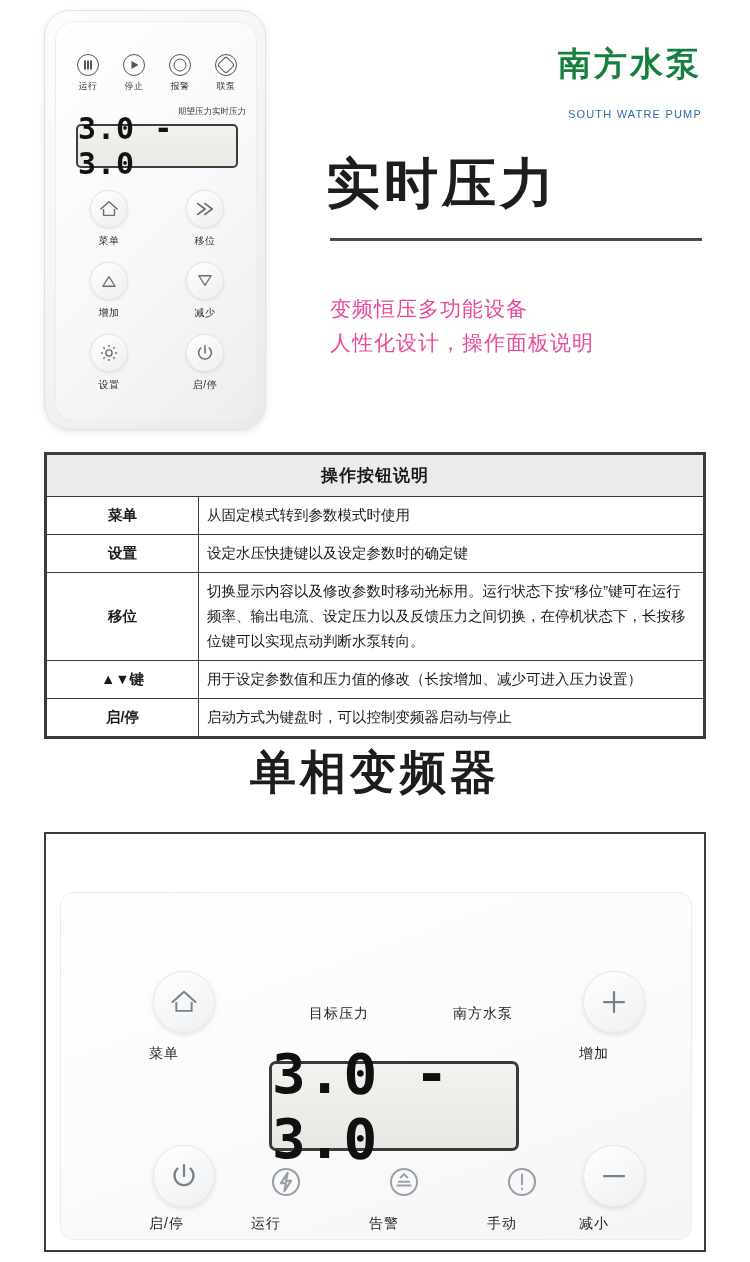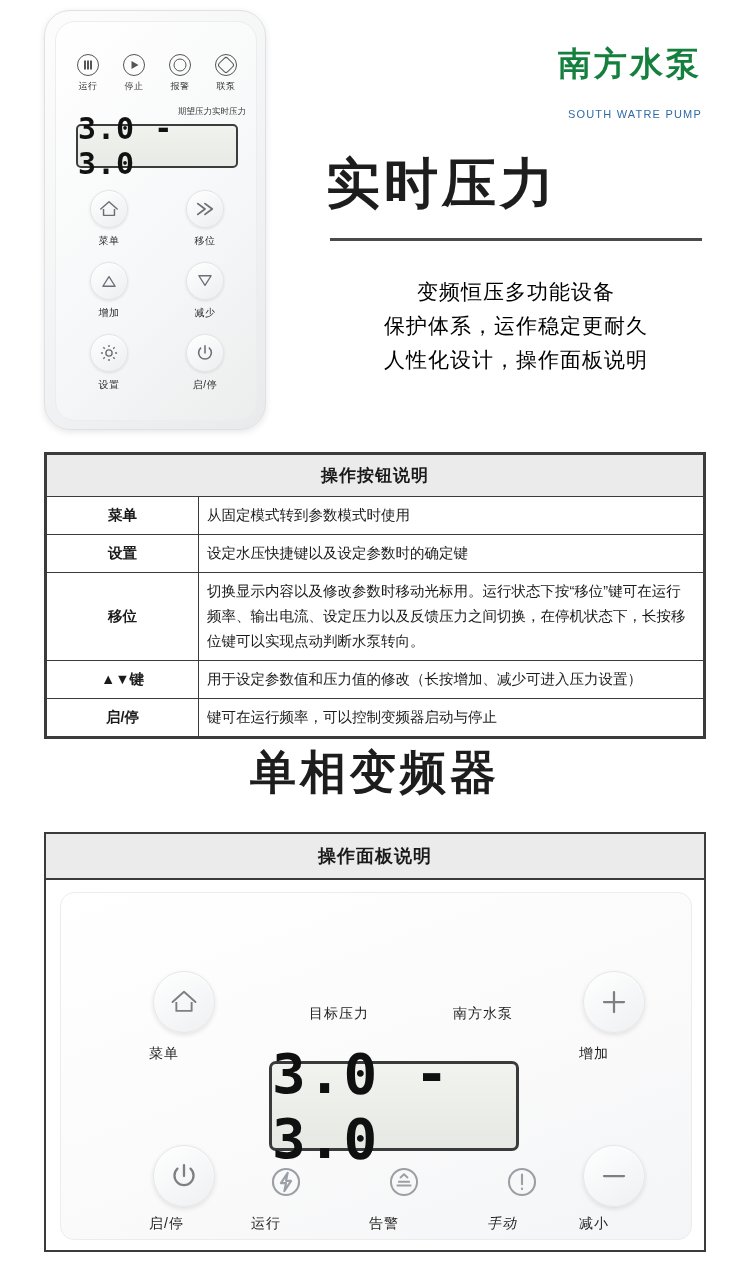--- a/index.html
+++ b/index.html
@@ -121,23 +121,23 @@
   .headline {
     position: absolute; left: 326px; top: 148px;
     font-size: 54px; font-weight: bold; letter-spacing: 4px; color: #1d1d1d;
     font-family: "DejaVu Sans", sans-serif;
   }
   .hr-accent {
     position: absolute; left: 330px; top: 238px;
     width: 372px; height: 3px; background: #4a4a4a;
   }
   .sub-lines {
-    position: absolute; left: 330px; top: 275px;
-    text-align: center; width: 372px;
-    font-size: 21px; line-height: 34px; color: #000000; letter-spacing: 1px;
+    position: absolute; left: 330px; top: 292px;
+    text-align: left; width: 372px;
+    font-size: 21px; line-height: 34px; color: #ec4899; letter-spacing: 1px;
   }
 
   
   .table-wrap {
     position: absolute; left: 44px; top: 452px;
     width: 662px;
     border: 2px solid #3b3b3b;
   }
   table.op { border-collapse: collapse; width: 100%; }
   table.op td, table.op th {
@@ -322,21 +322,20 @@
   <div class="brand">
     <div class="brand-cn">南方水泵</div>
     <div class="brand-en">SOUTH WATRE PUMP</div>
   </div>
 
   <div class="headline">实时压力</div>
   <div class="hr-accent"></div>
 
   <div class="sub-lines">
     <div>变频恒压多功能设备</div>
-    <div>保护体系，运作稳定更耐久</div>
     <div>人性化设计，操作面板说明</div>
   </div>
 </div>
 
 <div class="table-wrap">
   <table class="op">
     <tbody>
         <tr>
       <th colspan="2">操作按钮说明</th>
     </tr>
@@ -351,30 +350,29 @@
     <tr>
       <td class="keycol">移位</td>
       <td class="desc">切换显示内容以及修改参数时移动光标用。运行状态下按“移位”键可在运行频率、输出电流、设定压力以及反馈压力之间切换，在停机状态下，长按移位键可以实现点动判断水泵转向。</td>
     </tr>
     <tr>
       <td class="keycol">▲▼键</td>
       <td class="desc">用于设定参数值和压力值的修改（长按增加、减少可进入压力设置）</td>
     </tr>
     <tr>
       <td class="keycol">启/停</td>
-      <td class="desc">键可在运行频率，可以控制变频器启动与停止</td>
+      <td class="desc">启动方式为键盘时，可以控制变频器启动与停止</td>
     </tr>
   </tbody>
     </table>
 </div>
 
 <div class="headline2">单相变频器</div>
 
 <div class="box2">
-  <div class="box2-title">操作面板说明</div>
 
   <div class="panel1">
 
     <div class="cap" style="left:248px; top:112px; width:80px;">目标压力</div>
     <div class="cap" style="left:392px; top:112px; width:80px;">南方水泵</div>
 
     <div class="lcd1">
       <div class="digits">3.0 - 3.0</div>
     </div>
 
@@ -428,21 +426,21 @@
 
     <div class="mini-ic" style="left:444px; top:272px;">
       <svg viewBox="0 0 24 24">
           <g fill="none" stroke="#9aa0a5" stroke-width="1.5" stroke-linecap="round">
             <circle cx="12" cy="12" r="9.2"></circle>
             <path d="M12 6.8 V13.6"></path>
             <path d="M12 16.6 V17"></path>
           </g>
         </svg>
     </div>
-    <div class="cap" style="left:426px; top:322px; width:70px;font-style:italic;">手动</div>
+    <div class="cap" style="left:426px; top:322px; width:70px;">手动</div>
 
     <div class="big-rbtn" style="left:522px; top:252px;">
       <svg width="30" height="30" viewBox="0 0 24 24">
           <path d="M4 12 H20" stroke="#7b8084" stroke-width="1.8" stroke-linecap="round"></path>
         </svg>
     </div>
     <div class="cap" style="left:518px; top:322px; width:70px;">减小</div>
 
   </div>
 </div>

